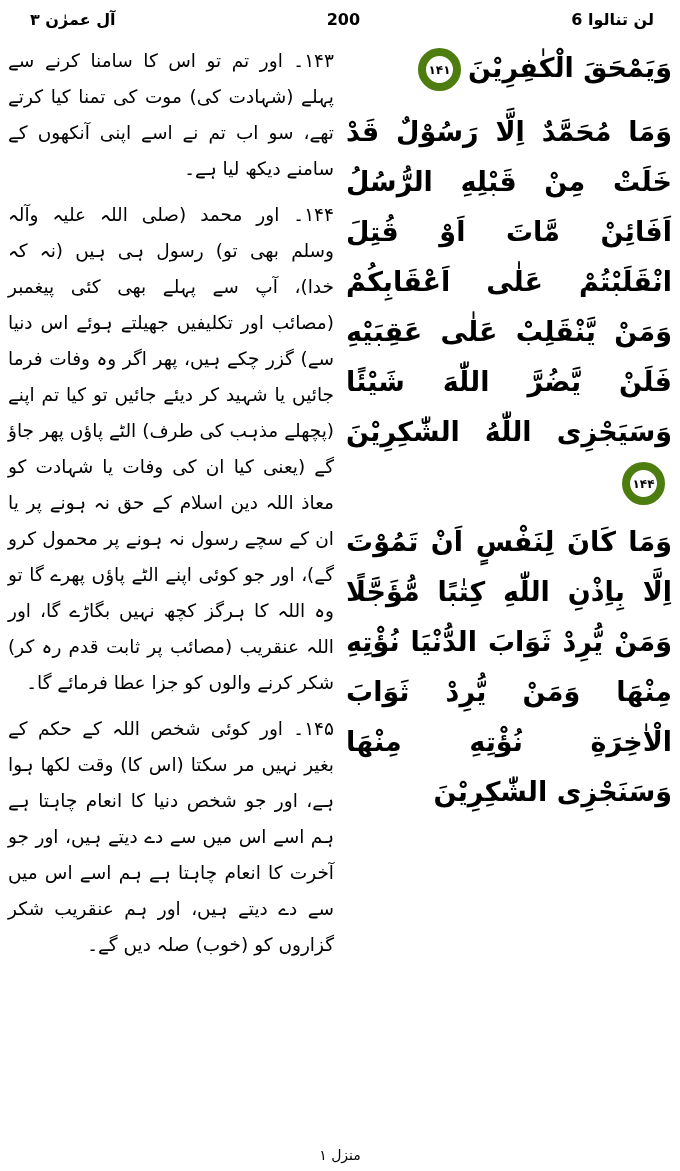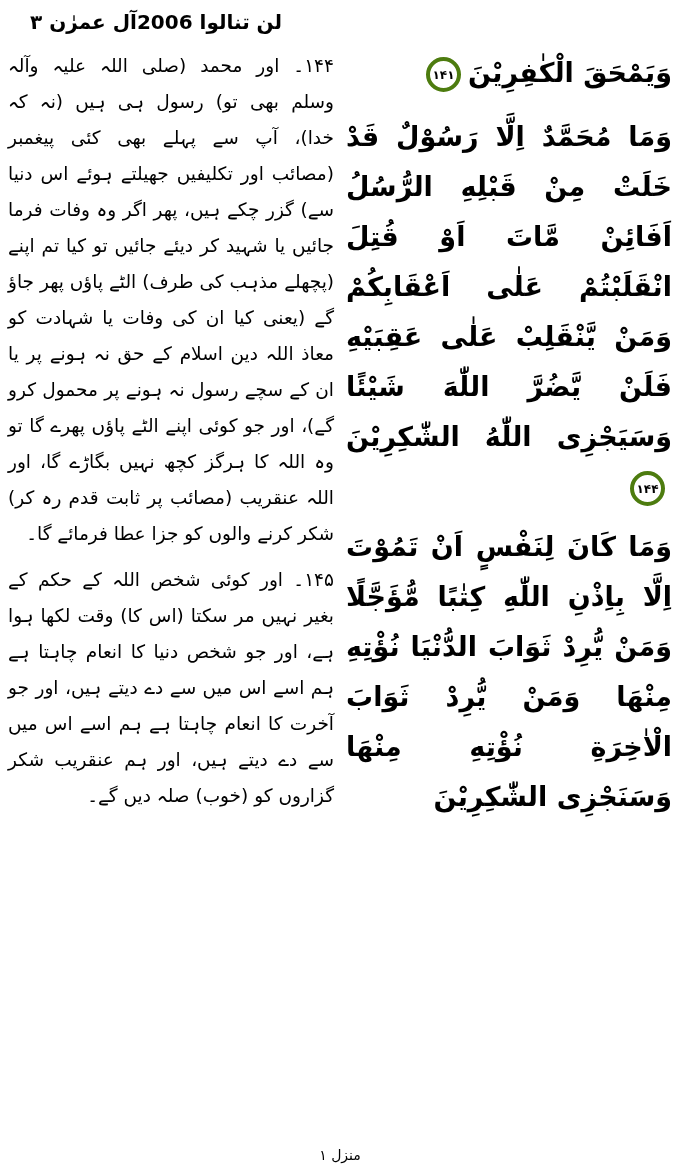--- a/index.html
+++ b/index.html
@@ -9,24 +9,24 @@
     margin:0 auto;
     background:#ffffff;
     color:#000000;
     font-family:"DejaVu Sans", sans-serif;
     overflow:hidden;
     box-sizing:border-box;
   }
   
   .hdr{
     display:flex;
-    justify-content:flex-start;
+    justify-content:space-between;
     align-items:flex-start;
     padding:10px 26px 0 30px;
-    font-size:20px;
+    font-size:16px;
     font-weight:bold;
   }
   .hdr-item{white-space:nowrap;}
   
   .cols{
     display:flex;
     gap:12px;
     padding:14px 8px 0 8px;
     box-sizing:border-box;
   }
@@ -41,21 +41,21 @@
     text-align:justify;
     margin:0 0 10px 0;
   }
   .verse:nth-of-type(1){margin-bottom:14px;}
   .verse:nth-of-type(4){margin-bottom:48px;margin-left:17px;}
   .vnum{
     display:inline-flex;
     align-items:center;
     justify-content:center;
     width:27px;height:27px;
-    border:4px solid #4d7c0f;
+    border:8px solid #4d7c0f;
     border-radius:50%;
     font-size:12px;
     line-height:1;
     vertical-align:middle;
     margin:0 7px;
     font-weight:bold;
   }
   .ruku{
     position:relative;
     top:-15px;
@@ -99,20 +99,21 @@
 
 
 
   <div class="verse"><span class="vtext">وَمَا مُحَمَّدٌ اِلَّا رَسُوْلٌ قَدْ خَلَتْ مِنْ قَبْلِهِ الرُّسُلُ اَفَائِنْ مَّاتَ اَوْ قُتِلَ انْقَلَبْتُمْ عَلٰى اَعْقَابِكُمْ وَمَنْ يَّنْقَلِبْ عَلٰى عَقِبَيْهِ فَلَنْ يَّضُرَّ اللّٰهَ شَيْئًا وَسَيَجْزِى اللّٰهُ الشّٰكِرِيْنَ</span><span class="vnum">۱۴۴</span></div>
 
   <div class="verse"><span class="vtext">وَمَا كَانَ لِنَفْسٍ اَنْ تَمُوْتَ اِلَّا بِاِذْنِ اللّٰهِ كِتٰبًا مُّؤَجَّلًا وَمَنْ يُّرِدْ ثَوَابَ الدُّنْيَا نُؤْتِهِ مِنْهَا وَمَنْ يُّرِدْ ثَوَابَ الْاٰخِرَةِ نُؤْتِهِ مِنْهَا وَسَنَجْزِى الشّٰكِرِيْنَ</span></div>
 </section>
     <section class="col urdu" lang="ur" dir="rtl">
 
 
+  <p class="para">۱۴۳۔ اور تم تو اس کا سامنا کرنے سے پہلے (شہادت کی) موت کی تمنا کیا کرتے تھے، سو اب تم نے اسے اپنی آنکھوں کے سامنے دیکھ لیا ہے۔</p>
 
   <p class="para">۱۴۴۔ اور محمد (صلی اللہ علیہ وآلہ وسلم بھی تو) رسول ہی ہیں (نہ کہ خدا)، آپ سے پہلے بھی کئی پیغمبر (مصائب اور تکلیفیں جھیلتے ہوئے اس دنیا سے) گزر چکے ہیں، پھر اگر وہ وفات فرما جائیں یا شہید کر دیئے جائیں تو کیا تم اپنے (پچھلے مذہب کی طرف) الٹے پاؤں پھر جاؤ گے (یعنی کیا ان کی وفات یا شہادت کو معاذ اللہ دین اسلام کے حق نہ ہونے پر یا ان کے سچے رسول نہ ہونے پر محمول کرو گے)، اور جو کوئی اپنے الٹے پاؤں پھرے گا تو وہ اللہ کا ہرگز کچھ نہیں بگاڑے گا، اور اللہ عنقریب (مصائب پر ثابت قدم رہ کر) شکر کرنے والوں کو جزا عطا فرمائے گا۔</p>
 
   <p class="para">۱۴۵۔ اور کوئی شخص اللہ کے حکم کے بغیر نہیں مر سکتا (اس کا) وقت لکھا ہوا ہے، اور جو شخص دنیا کا انعام چاہتا ہے ہم اسے اس میں سے دے دیتے ہیں، اور جو آخرت کا انعام چاہتا ہے ہم اسے اس میں سے دے دیتے ہیں، اور ہم عنقریب شکر گزاروں کو (خوب) صلہ دیں گے۔</p>
 </section>
   </main>
 
   <footer class="ftr">
     <span class="manzil" dir="rtl">منزل ۱</span>
   </footer>

